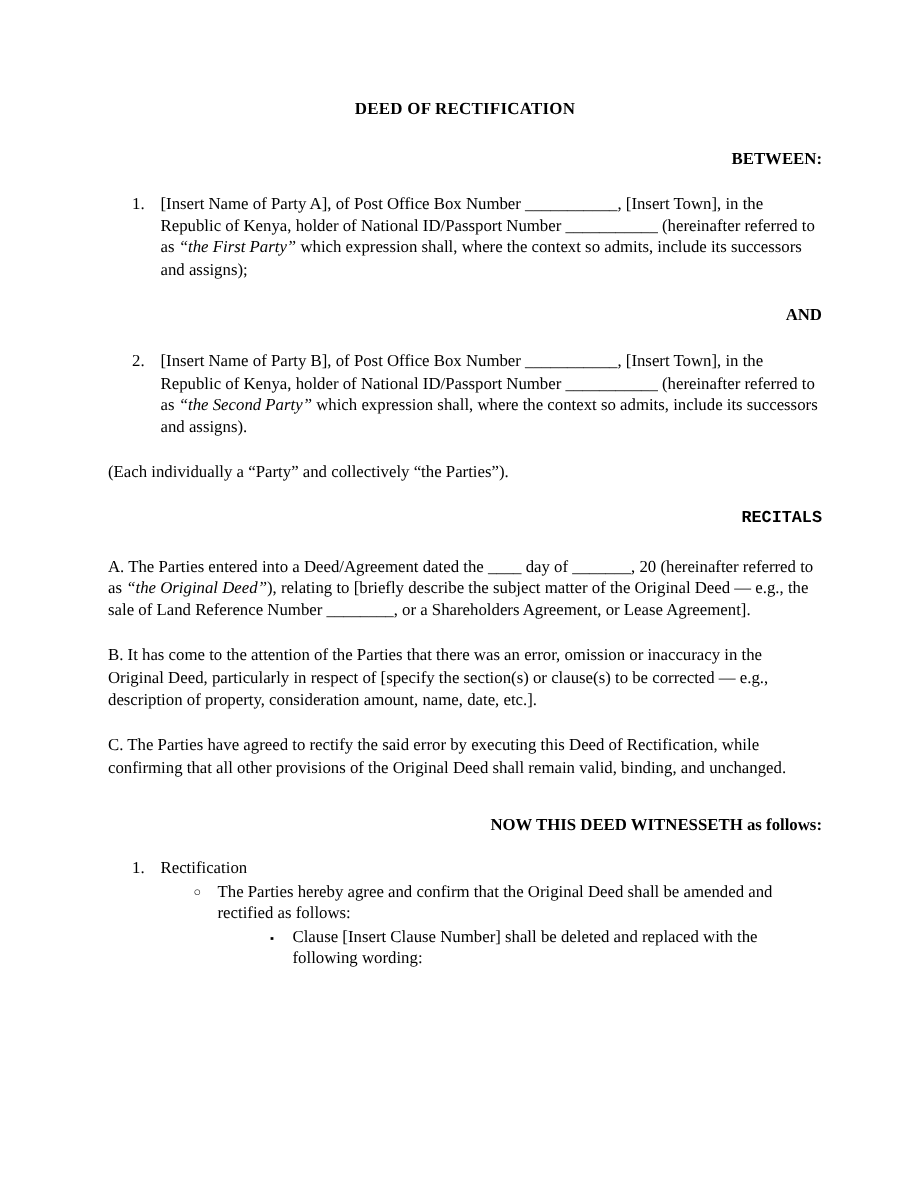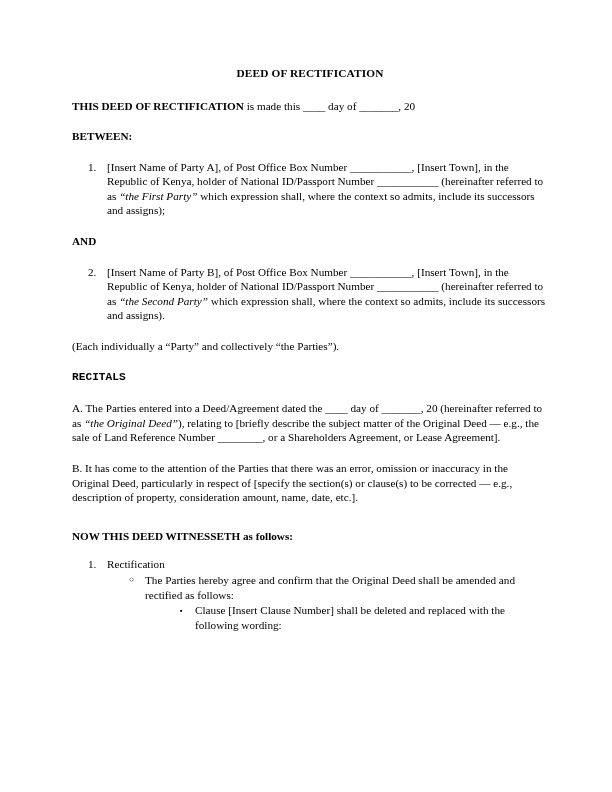--- a/index.html
+++ b/index.html
@@ -42,20 +42,21 @@
     font-size: 11.2px;
     line-height: 14.6px;
     margin: 0 0 16px 0;
     text-align: left;
   }
   .heading {
     font-size: 11.2px;
     line-height: 14.6px;
     font-weight: bold;
     margin: 0 0 16px 0;
+    text-align: right;
   }
   .heading.recitals {
     margin-bottom: 17px;
     font-family: Liberation Mono, monospace;
   }
   .heading.witnesseth {
     margin-bottom: 14px;
     margin-top: 24px;
   }
   b, .b { font-weight: bold; }
@@ -148,21 +149,20 @@
   }
 </style>
 </head>
 <body>
 
 <div class="page">
   <div class="content">
 
     <div class="doc-title">DEED OF RECTIFICATION</div>
 
-    <p class="para"><b>THIS DEED OF RECTIFICATION</b><span> is made this </span><span class="blank">____</span><span> day of </span><span class="blank">_______</span><span>, 20</span></p>
 
     <div class="heading">BETWEEN:</div>
 
     <ul class="party-list">
       <li class="party-item"><span class="marker">1.</span><span>[Insert Name of Party A], of Post Office Box Number </span><span class="blank">___________</span><span>, [Insert Town], in the Republic of Kenya, holder of National ID/Passport Number </span><span class="blank">___________</span><span> (hereinafter referred to as </span><i>“the First Party”</i><span> which expression shall, where the context so admits, include its successors and assigns);</span></li>
     </ul>
 
     <div class="heading">AND</div>
 
     <ul class="party-list">
@@ -170,20 +170,21 @@
     </ul>
 
     <p class="para">(Each individually a “Party” and collectively “the Parties”).</p>
 
     <div class="heading recitals">RECITALS</div>
 
     <p class="para"><span>A. The Parties entered into a Deed/Agreement dated the </span><span class="blank">____</span><span> day of </span><span class="blank">_______</span><span>, 20 (hereinafter referred to as </span><i>“the Original Deed”</i><span>), relating to [briefly describe the subject matter of the Original Deed — e.g., the sale of Land Reference Number </span><span class="blank">________</span><span>, or a Shareholders Agreement, or Lease Agreement].</span></p>
 
     <p class="para">B. It has come to the attention of the Parties that there was an error, omission or inaccuracy in the Original Deed, particularly in respect of [specify the section(s) or clause(s) to be corrected — e.g., description of property, consideration amount, name, date, etc.].</p>
 
+    <p class="para">C. The Parties have agreed to rectify the said error by executing this Deed of Rectification, while confirming that all other provisions of the Original Deed shall remain valid, binding, and unchanged.</p>
 
     <div class="heading witnesseth"><b>NOW THIS DEED WITNESSETH</b><b> as follows:</b></div>
 
     <ul class="lvl1">
       <li class="lvl1-item">
         <span class="marker">1.</span>
         <span>Rectification</span>
         <ul class="lvl2">
           <li class="lvl2-item">
             <span class="marker">○</span>

